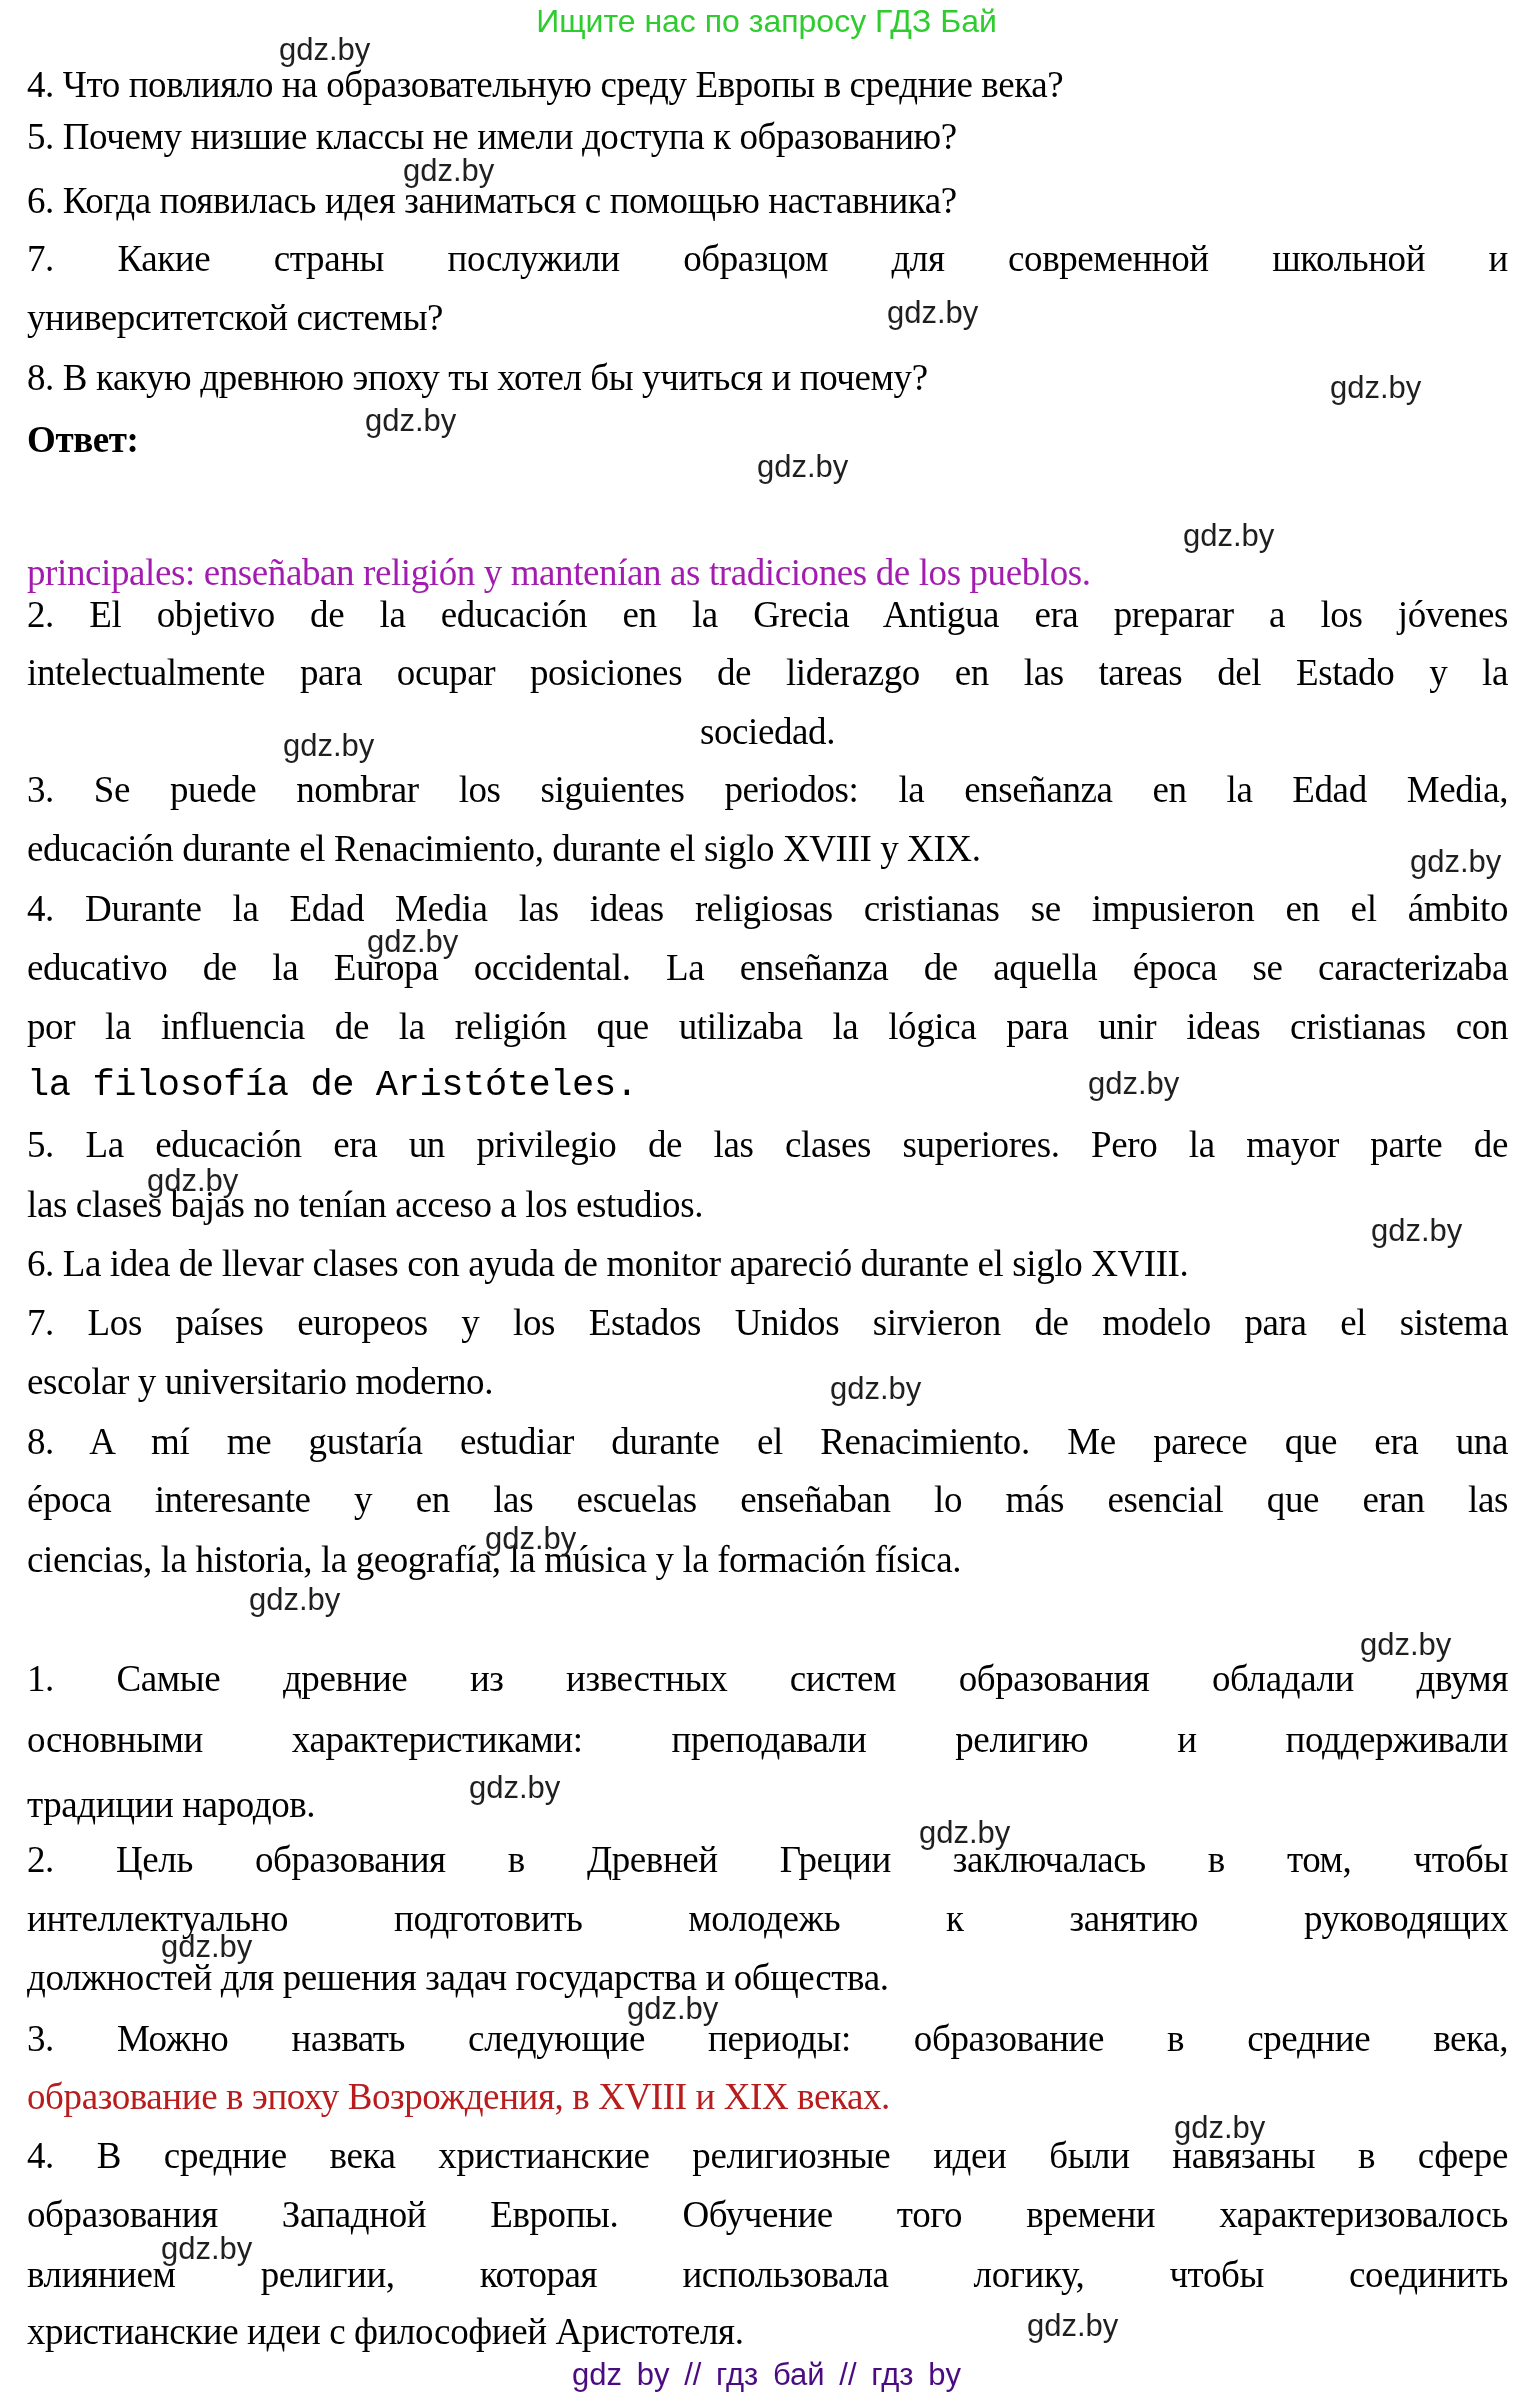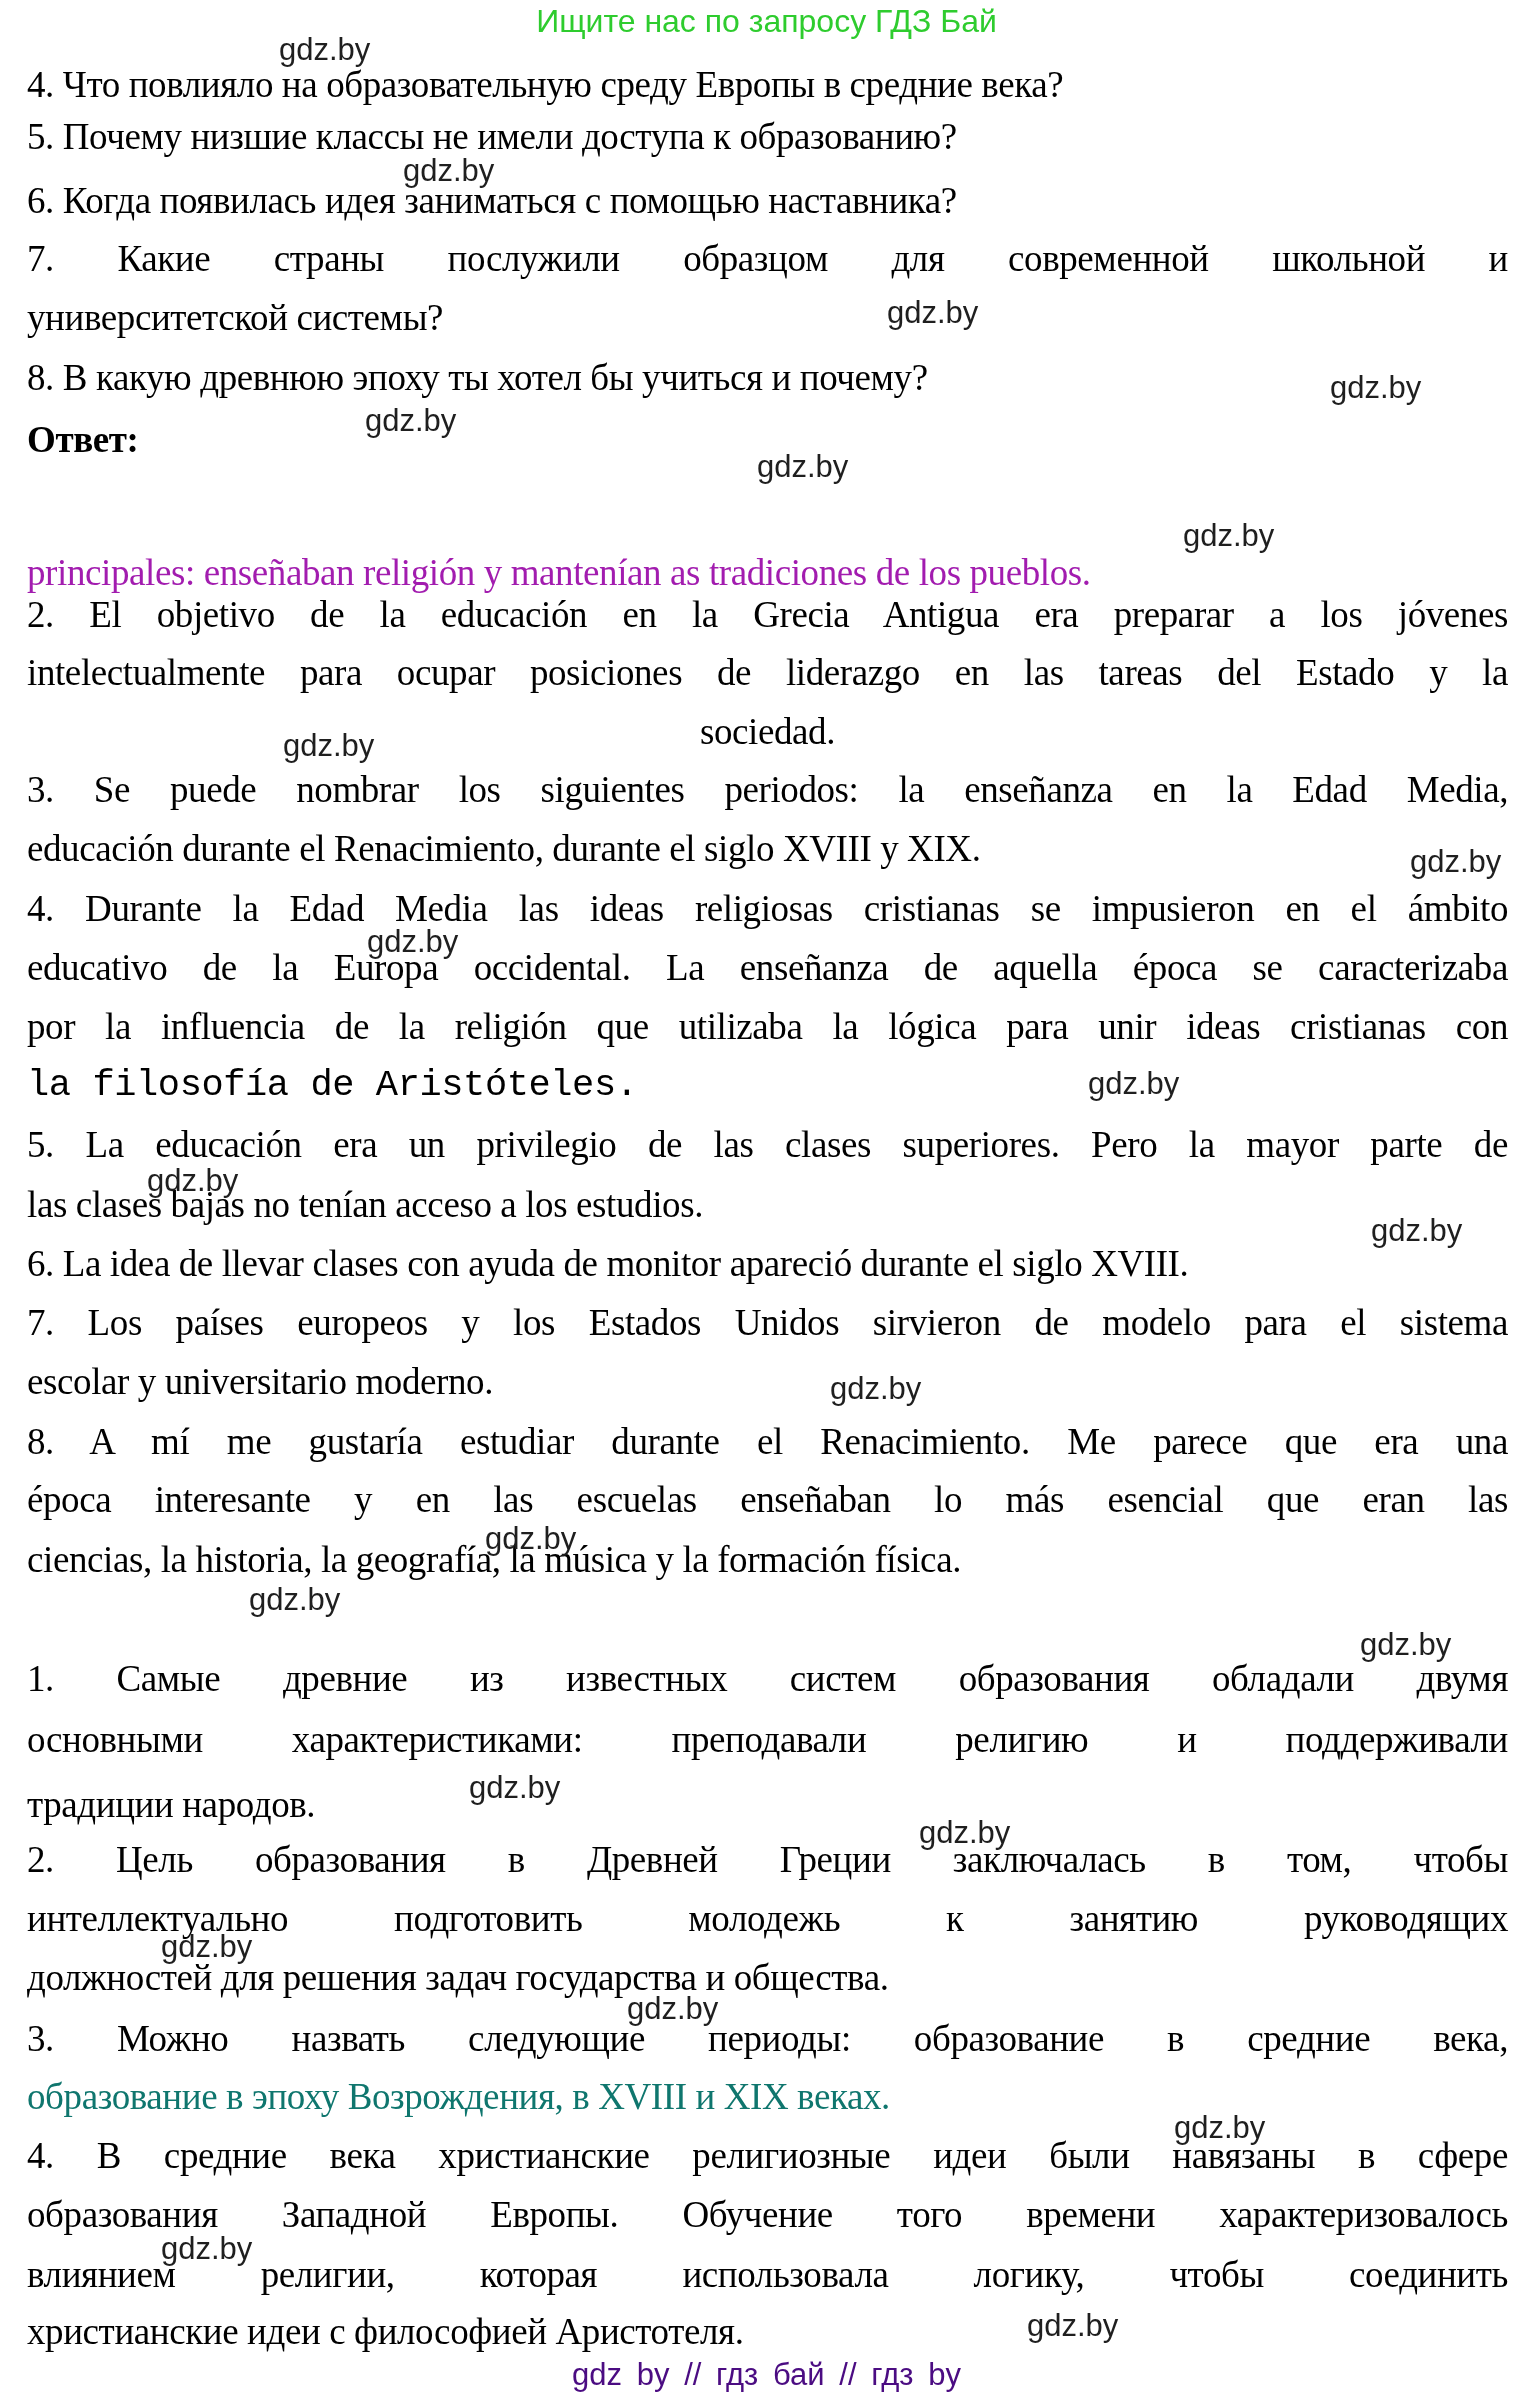--- a/index.html
+++ b/index.html
@@ -83,21 +83,21 @@
     <div class="line justify" style="top: 1422px; color: rgb(0, 0, 0);">8. A mí me gustaría estudiar durante el Renacimiento. Me parece que era una</div>
     <div class="line justify" style="top: 1480px; color: rgb(0, 0, 0);">época interesante y en las escuelas enseñaban lo más esencial que eran las</div>
     <div class="line" style="top: 1540px; color: rgb(0, 0, 0);">ciencias, la historia, la geografía, la música y la formación física.</div>
     <div class="line justify" style="top: 1659px; color: rgb(0, 0, 0);">1. Самые древние из известных систем образования обладали двумя</div>
     <div class="line justify" style="top: 1720px; color: rgb(0, 0, 0);">основными характеристиками: преподавали религию и поддерживали</div>
     <div class="line" style="top: 1785px; color: rgb(0, 0, 0);">традиции народов.</div>
     <div class="line justify" style="top: 1840px; color: rgb(0, 0, 0);">2. Цель образования в Древней Греции заключалась в том, чтобы</div>
     <div class="line justify" style="top: 1899px; color: rgb(0, 0, 0);">интеллектуально подготовить молодежь к занятию руководящих</div>
     <div class="line" style="top: 1958px; color: rgb(0, 0, 0);">должностей для решения задач государства и общества.</div>
     <div class="line justify" style="top: 2019px; color: rgb(0, 0, 0);">3. Можно назвать следующие периоды: образование в средние века,</div>
-    <div class="line" style="top: 2077px; color: #0f766e;">образование в эпоху Возрождения, в XVIII и XIX веках.</div>
+    <div class="line" style="top: 2077px; color: #b91c1c;">образование в эпоху Возрождения, в XVIII и XIX веках.</div>
     <div class="line justify" style="top: 2136px; color: rgb(0, 0, 0);">4. В средние века христианские религиозные идеи были навязаны в сфере</div>
     <div class="line justify" style="top: 2195px; color: rgb(0, 0, 0);">образования Западной Европы. Обучение того времени характеризовалось</div>
     <div class="line justify" style="top: 2255px; color: rgb(0, 0, 0);">влиянием религии, которая использовала логику, чтобы соединить</div>
     <div class="line" style="top: 2312px; color: rgb(0, 0, 0);">христианские идеи с философией Аристотеля.</div>
     <span class="watermark" style="left: 279px; top: 34px; color: rgb(31, 31, 31);">gdz.by</span>
     <span class="watermark" style="left: 403px; top: 155px; color: rgb(31, 31, 31);">gdz.by</span>
     <span class="watermark" style="left: 887px; top: 297px; color: rgb(31, 31, 31);">gdz.by</span>
     <span class="watermark" style="left: 1330px; top: 372px; color: rgb(31, 31, 31);">gdz.by</span>
     <span class="watermark" style="left: 365px; top: 405px; color: rgb(31, 31, 31);">gdz.by</span>
     <span class="watermark" style="left: 757px; top: 451px; color: rgb(31, 31, 31);">gdz.by</span>

